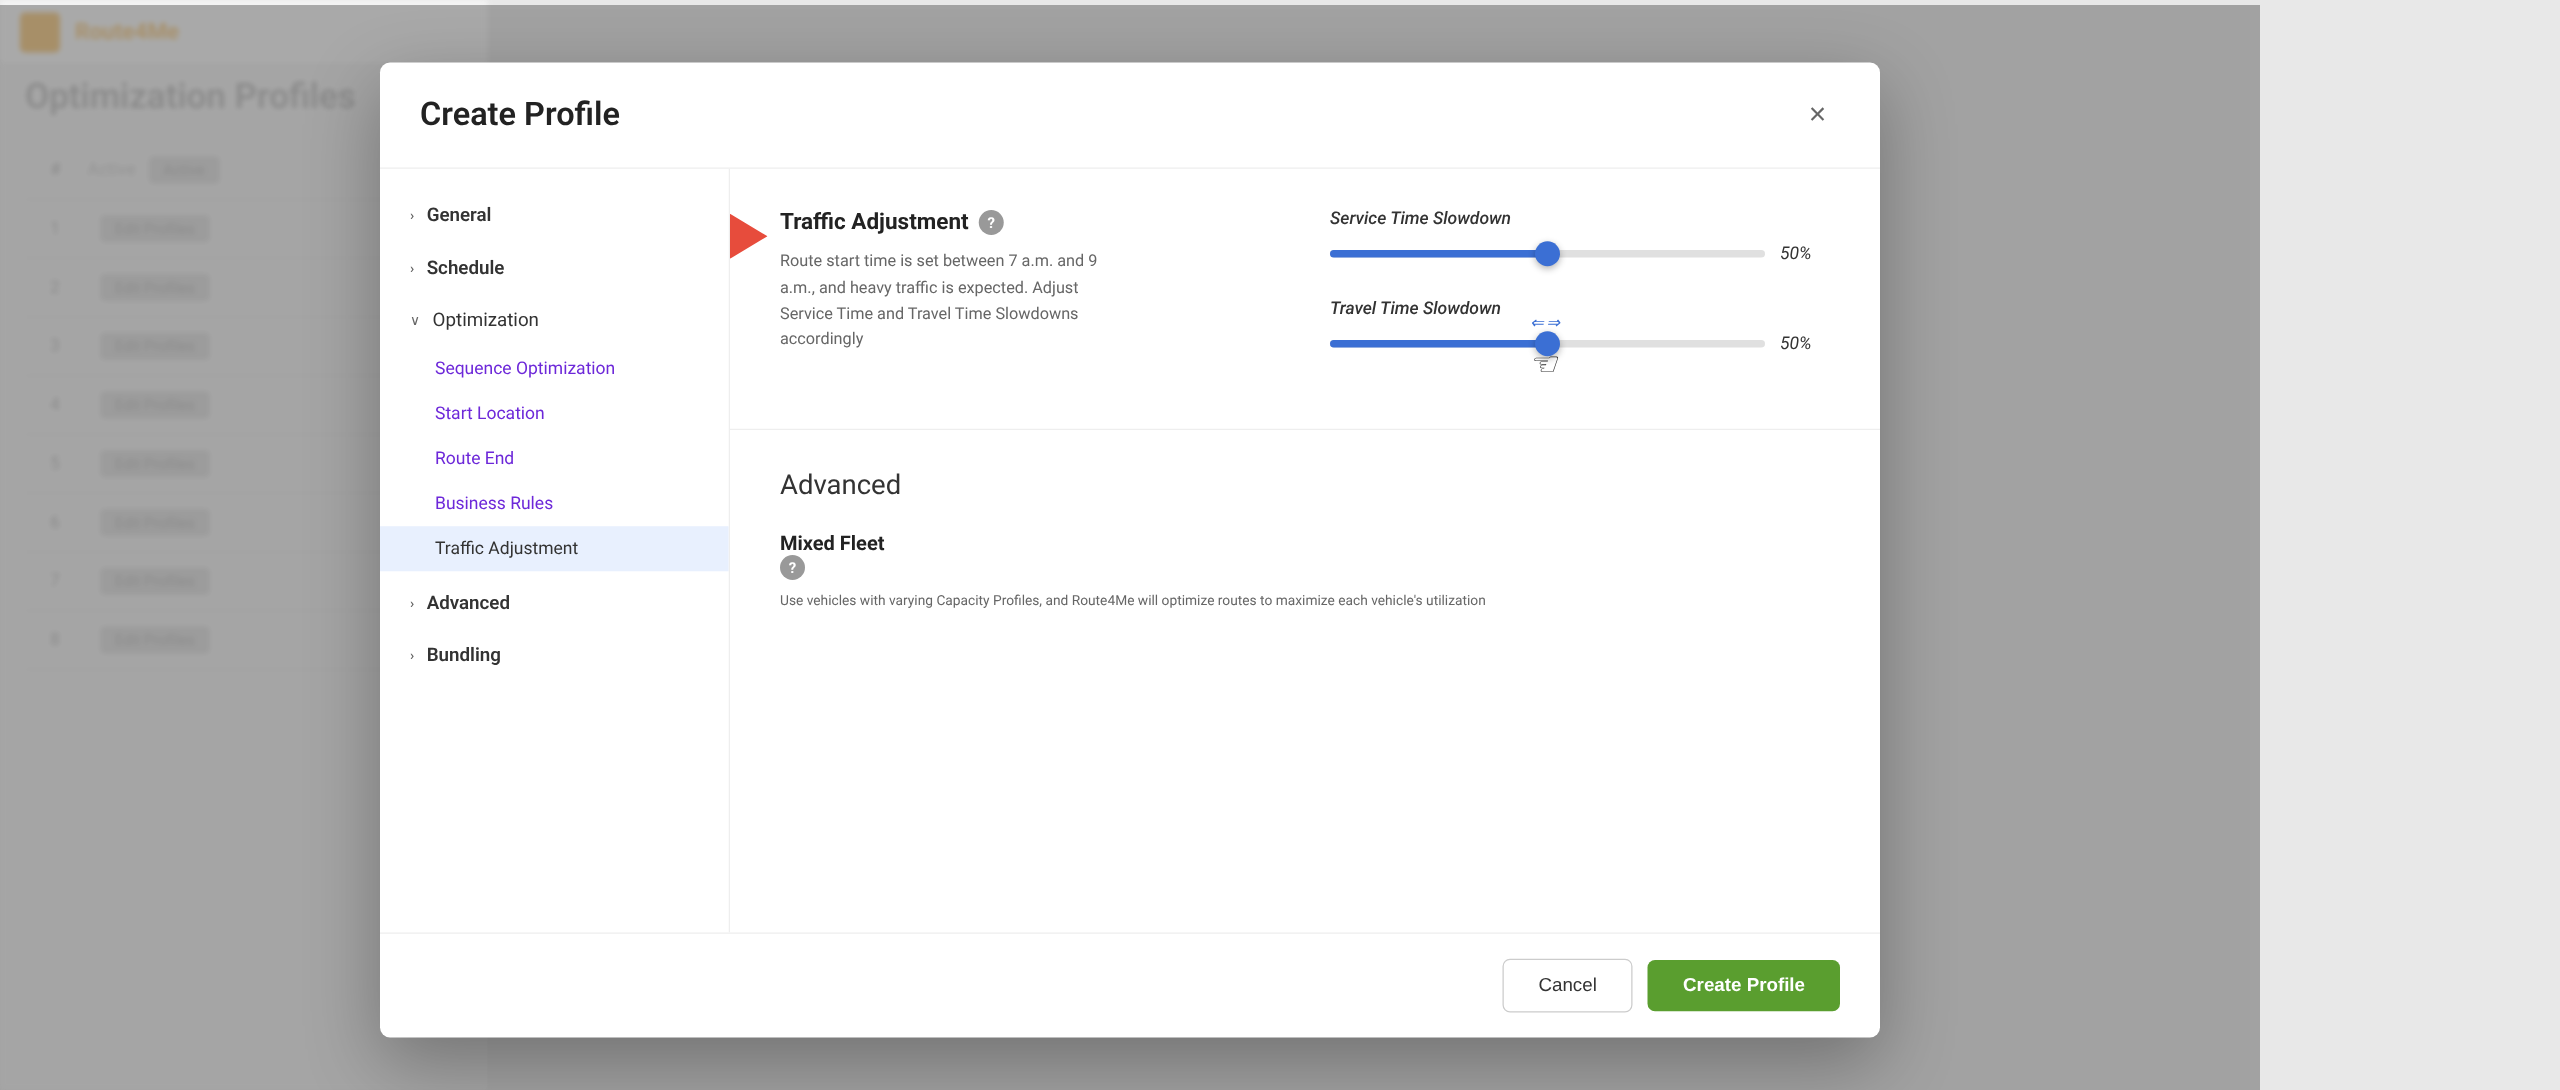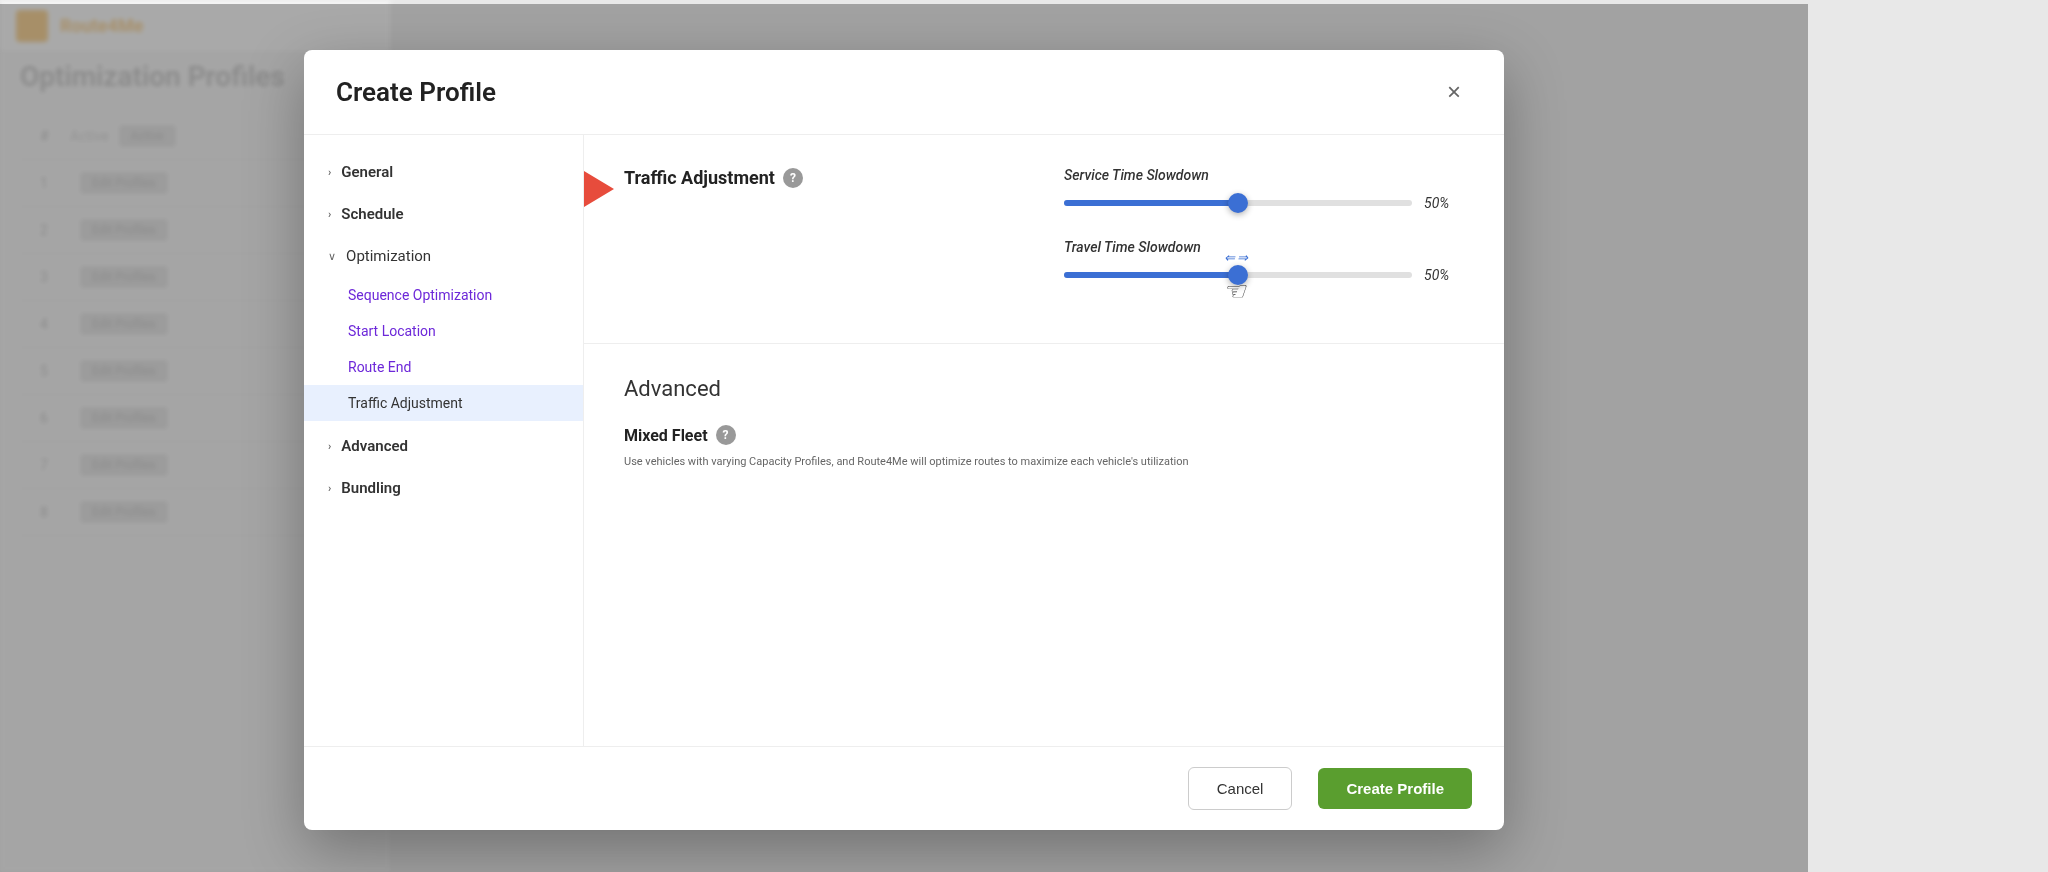--- a/index.html
+++ b/index.html
@@ -273,22 +273,22 @@
       align-items: flex-start;
       gap: 40px;
     }
 
     .option-info {
       flex: 1;
     }
 
     .option-title-row {
       display: flex;
-      align-items: center;
       margin-bottom: 8px;
+      flex-direction: column;
     }
 
     .option-title {
       font-size: 16px;
       font-weight: 700;
       color: #222;
       margin-right: 8px;
     }
 
     .option-desc {
@@ -333,21 +333,21 @@
       color: #333;
     }
 
     
     .modal-footer {
       padding: 20px 32px;
       border-top: 1px solid #eee;
       display: flex;
       align-items: center;
       justify-content: flex-end;
-      gap: 26px;
+      gap: 12px;
     }
 
     .btn-cancel {
       padding: 12px 28px;
       border: 1px solid #ccc;
       border-radius: 6px;
       background: #fff;
       font-size: 15px;
       color: #333;
       cursor: pointer;
@@ -472,20 +472,23 @@
 
         <div class="sidebar-sub-item">
           <span>Sequence Optimization</span>
         </div>
         <div class="sidebar-sub-item">
           <span>Start Location</span>
         </div>
         <div class="sidebar-sub-item">
           <span>Route End</span>
         </div>
+        <div class="sidebar-sub-item">
+          <span>Business Rules</span>
+        </div>
 
         <div style="position: relative; display: flex; align-items: center;">
 
           <div class="sidebar-sub-item active" style="flex: 1;">
             <span>Traffic Adjustment</span>
           </div>
         </div>
 
         <div class="sidebar-item collapsed" style="margin-top: 4px;">
           <span class="chevron">›</span>
@@ -508,20 +511,21 @@
               <svg width="110" height="36" viewBox="0 0 110 36">
                 <polygon points="0,8 80,8 80,0 110,18 80,36 80,28 0,28" fill="#e74c3c"></polygon>
               </svg>
             </div>
 
             <div class="section-title-area">
               <div class="section-title-row">
                 <span class="section-title">Traffic Adjustment</span>
                 <div class="info-icon">?</div>
               </div>
+              <p class="section-desc">Route start time is set between 7 a.m. and 9 a.m., and heavy traffic is expected. Adjust Service Time and Travel Time Slowdowns accordingly</p>
             </div>
 
             <div class="sliders-area">
 
               <div class="slider-group">
                 <div class="slider-label">Service Time Slowdown</div>
                 <div class="slider-row">
                   <div class="slider-track">
                     <div class="slider-fill" style="width: 50%;"></div>
                     <div class="slider-thumb" style="left: 50%;"></div>

